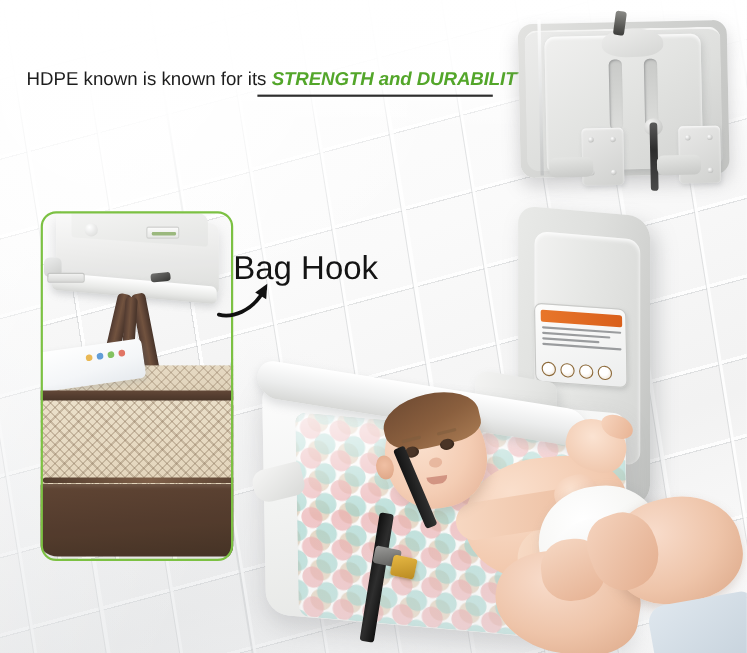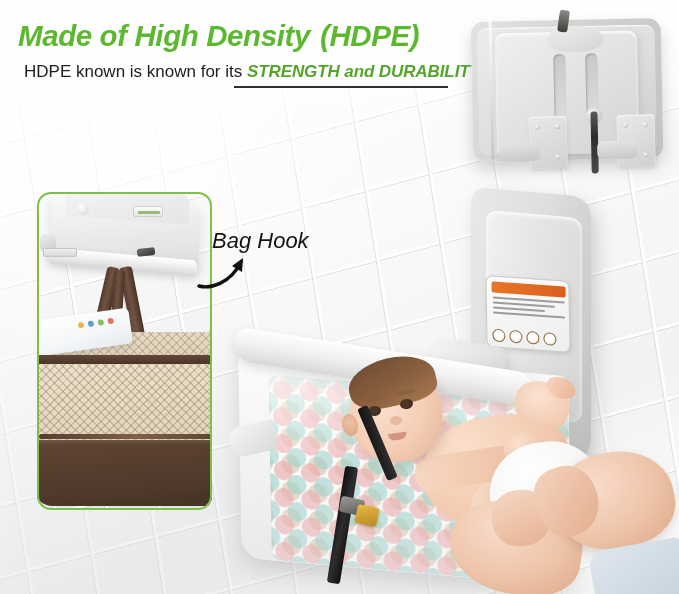--- a/index.html
+++ b/index.html
@@ -628,40 +628,37 @@
     position: absolute; top: 8px; width: 6px; height: 6px; border-radius: 50%;
   }
   .wipes i:nth-child(1) { left: 44px; background: #e9b64f; }
   .wipes i:nth-child(2) { left: 54px; background: #5c9ad6; }
   .wipes i:nth-child(3) { left: 64px; background: #7fc05a; }
   .wipes i:nth-child(4) { left: 74px; background: #e0705f; }
 
   
   .callout-label {
     position: absolute; left: 212px; top: 228px;
-    font-size: 22px; font-style: italic;
+    font-size: 30px; 
     color: #141414;
     white-space: nowrap;
   }
   .callout-arrow { position: absolute; left: 196px; top: 250px; }
 </style>
 </head>
 <body>
 
 <div id="stage">
 
   <div class="wall">
     <div class="wall-grid"></div>
     <div class="wall-sheen"></div>
   </div>
   <div class="header-wash"></div>
 
-  <div class="headline">
-    <span>Made of High Density</span><span class="hdpe">(HDPE)</span>
-  </div>
 
   <div class="subline">
     <span>HDPE known is known for its </span><span class="emph">STRENGTH and DURABILITY.</span>
   </div>
   <div class="sub-underline"></div>
 
   <div class="folded">
     <div class="folded-back"></div>
     <div class="folded-rim"></div>
     <div class="fold-seam"></div>

